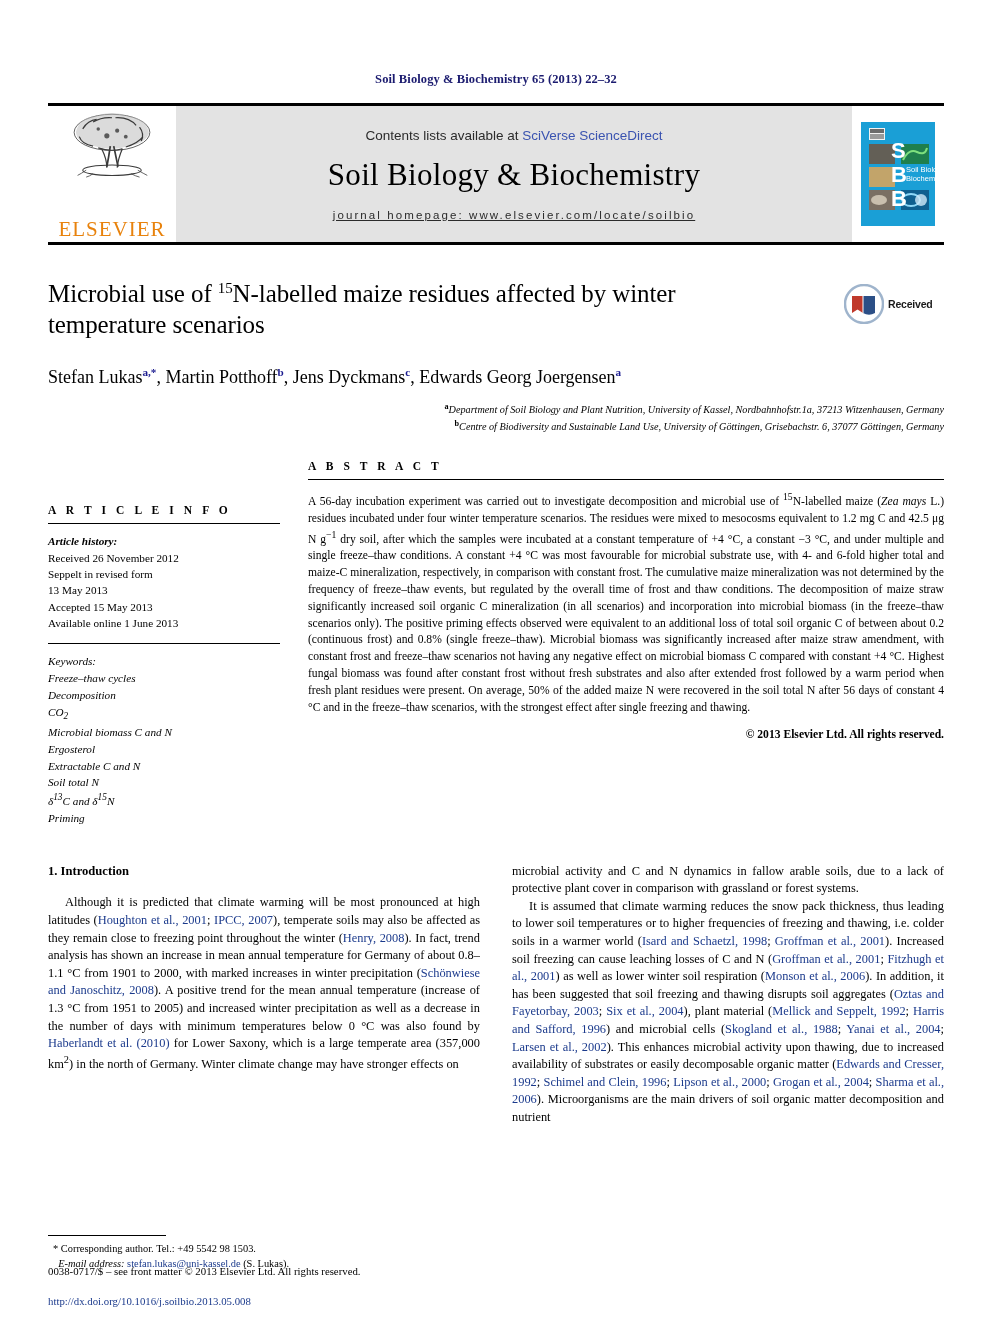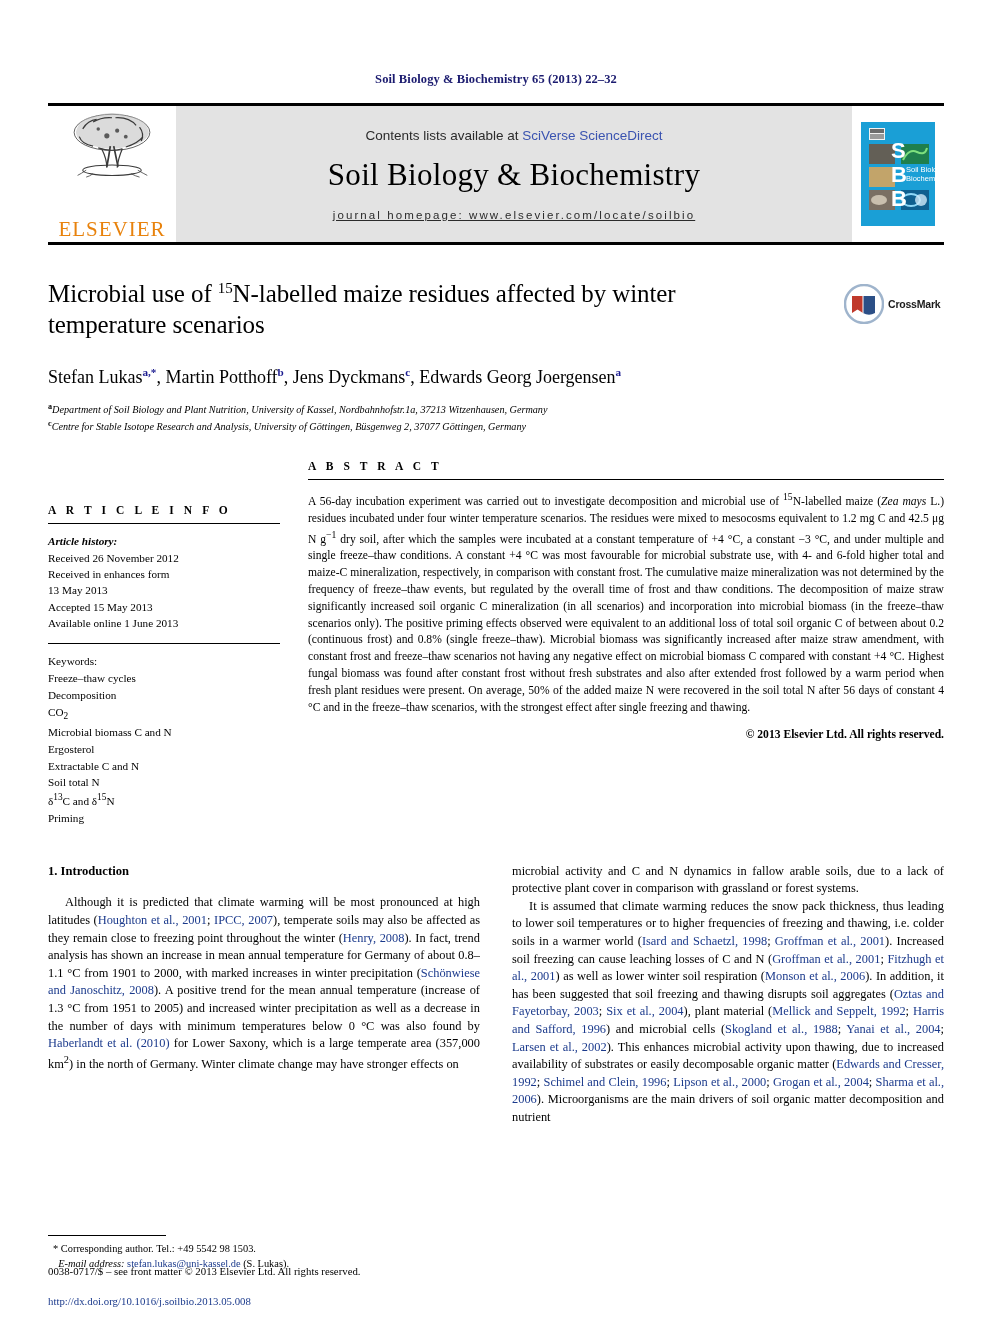--- a/index.html
+++ b/index.html
@@ -155,20 +155,21 @@
   .authors sup {
     color: #1b1b8f;
     font-weight: bold;
     font-size: 62%;
   }
   .affiliations {
     margin-top: 12px;
     font-size: 10.2px;
     font-style: italic;
     line-height: 1.48;
+    text-align: right;
   }
   .affiliations sup {
     font-weight: bold;
     font-style: normal;
     font-size: 80%;
   }
 
   
   .info-abstract {
     margin-top: 26px;
@@ -181,21 +182,21 @@
     font-family: "Liberation Serif", serif;
     font-size: 11.5px;
     font-weight: bold;
     letter-spacing: 3.6px;
     margin-bottom: 7px;
   }
   .rule { border-top: 1.6px solid #000; }
   .info-body { padding-top: 9px; font-size: 11.2px; line-height: 1.46; }
   .info-body .lbl { font-style: italic; font-weight: bold; }
   .kw-rule { border-top: 1px solid #000; margin: 12px 0 0 0; }
-  .kw-body { padding-top: 9px; font-size: 11.2px; line-height: 1.5; }
+  .kw-body { padding-top: 9px; font-size: 11.2px; line-height: 1.5; font-style: italic; }
   .abstract-body {
     padding-top: 10px;
     font-size: 11.6px;
     line-height: 1.45;
     text-align: justify;
   }
   .abstract-body p { margin: 0; }
   .abstract-body .ital { font-style: italic; }
   .copyright {
     text-align: right;
@@ -314,42 +315,42 @@
     <h1 class="article-title"><span>Microbial use of </span><sup>15</sup><span>N-labelled maize residues affected by winter temperature scenarios</span></h1>
 
     <div class="crossmark">
       <svg width="40" height="40" viewBox="0 0 40 40">
         <circle cx="20" cy="20" r="19" fill="none" stroke="#9fb4cc" stroke-width="2.5"></circle>
         <circle cx="20" cy="20" r="15" fill="#ffffff"></circle>
         <path d="M8 12 h11 v17 l-5.5 -3.5 l-5.5 3.5 z" fill="#c0392b"></path>
         <path d="M19 12 h12 a0 0 0 0 1 0 0 v17 a12 12 0 0 1 -12 0 z" fill="#2c4f86"></path>
         <path d="M19 12 v17" stroke="#ffffff" stroke-width="1" fill="none"></path>
       </svg>
-      <span class="crossmark-text">CrossMark</span>
+      <span class="crossmark-text">Received</span>
     </div>
   </div>
 
   <div class="authors">
     <span>Stefan Lukas</span><sup>a,*</sup>, <span>Martin Potthoff</span><sup>b</sup>, <span>Jens Dyckmans</span><sup>c</sup>, <span>Edwards Georg Joergensen</span><sup>a</sup>
   </div>
 
   <div class="affiliations">
     <div><sup>a</sup><span>Department of Soil Biology and Plant Nutrition, University of Kassel, Nordbahnhofstr.1a, 37213 Witzenhausen, Germany</span></div>
-    <div><sup>c</sup><span>Centre for Stable Isotope Research and Analysis, University of Göttingen, Büsgenweg 2, 37077 Göttingen, Germany</span></div>
+    <div><sup>b</sup><span>Centre of Biodiversity and Sustainable Land Use, University of Göttingen, Grisebachstr. 6, 37077 Göttingen, Germany</span></div>
   </div>
 
   <div class="info-abstract">
 
     <div class="col-info">
       <div class="section-head">A R T I C L E  I N F O</div>
       <div class="rule"></div>
       <div class="info-body">
         <div class="lbl">Article history:</div>
         <div>Received 26 November 2012</div>
-        <div>Received in enhances form</div>
+        <div>Seppelt in revised form</div>
         <div>13 May 2013</div>
         <div>Accepted 15 May 2013</div>
         <div>Available online 1 June 2013</div>
       </div>
       <div class="kw-rule"></div>
       <div class="kw-body">
         <div class="lbl">Keywords:</div>
         <div>Freeze–thaw cycles</div>
         <div>Decomposition</div>
         <div>CO<sub>2</sub></div>

